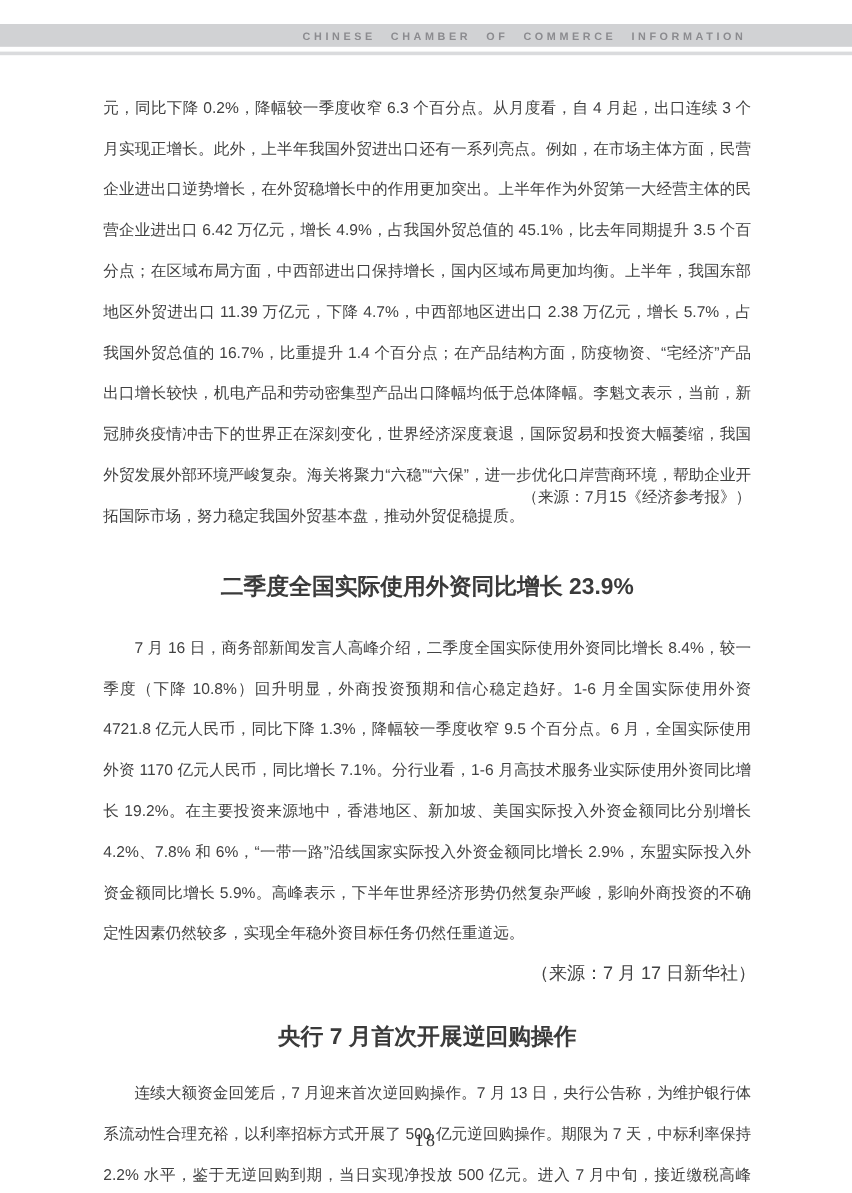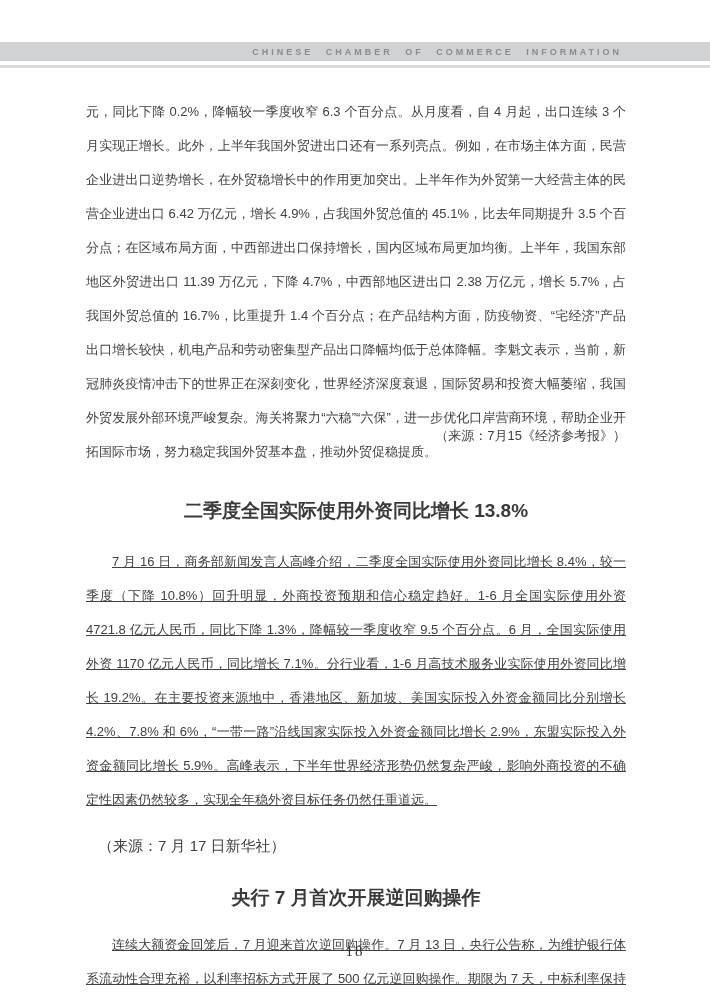--- a/index.html
+++ b/index.html
@@ -12,45 +12,45 @@
   }
   html,body{margin:0;padding:0;background:#ffffff;}
   .page{
     position:relative;
     width:710px;height:994px;
     background:#ffffff;
     overflow:hidden;
     font-family:"Liberation Sans","DejaVu Sans",sans-serif;
   }
   .band{
-    margin-top:42px;height:19px;
+    margin-top:20px;height:19px;
     background:var(--band-bg);
     display:flex;align-items:center;justify-content:flex-end;
     padding-right:88px;box-sizing:border-box;
   }
   .band-text{
     font-size:9px;font-weight:bold;
     letter-spacing:3px;word-spacing:7px;
     color:var(--band-text);
     white-space:nowrap;
   }
   .rule{margin-top:4px;height:3px;background:var(--rule);}
   .content{padding:23px 80px 0 82px;}
   .bodytext{
     font-size:13px;line-height:34px;
     text-align:justify;
     color:var(--body-text);
     margin:4px;
   }
-  .indent{text-indent:2em;text-decoration:underline;}
+  .indent{text-indent:2em;}
   .rel{position:relative;}
   .source-abs{position:absolute;right:0;bottom:16px;white-space:nowrap;}
   .source-line{
-    font-size:15px;line-height:26px;
-    color:var(--body-text);margin:16px;
+    font-size:15px;line-height:26px;text-align:right;
+    color:var(--body-text);margin:0;
   }
   .heading{
     font-size:19px;font-weight:bold;text-align:center;
     color:var(--heading-text);
     margin:29px 0 21px 0;
   }
   .heading-b{margin:26px 0 17px 0;}
   .footer{
     position:absolute;left:0;right:0;bottom:34px;
     text-align:center;
@@ -66,21 +66,21 @@
 
   <div class="band">
     <span class="band-text">CHINESE CHAMBER OF COMMERCE INFORMATION</span>
   </div>
   <div class="rule"></div>
 
   <div class="content">
 
     <p class="bodytext rel"><span>元，同比下降 0.2%，降幅较一季度收窄 6.3 个百分点。从月度看，自 4 月起，出口连续 3 个月实现正增长。此外，上半年我国外贸进出口还有一系列亮点。例如，在市场主体方面，民营企业进出口逆势增长，在外贸稳增长中的作用更加突出。上半年作为外贸第一大经营主体的民营企业进出口 6.42 万亿元，增长 4.9%，占我国外贸总值的 45.1%，比去年同期提升 3.5 个百分点；在区域布局方面，中西部进出口保持增长，国内区域布局更加均衡。上半年，我国东部地区外贸进出口 11.39 万亿元，下降 4.7%，中西部地区进出口 2.38 万亿元，增长 5.7%，占我国外贸总值的 16.7%，比重提升 1.4 个百分点；在产品结构方面，防疫物资、“宅经济”产品出口增长较快，机电产品和劳动密集型产品出口降幅均低于总体降幅。李魁文表示，当前，新冠肺炎疫情冲击下的世界正在深刻变化，世界经济深度衰退，国际贸易和投资大幅萎缩，我国外贸发展外部环境严峻复杂。海关将聚力“六稳”“六保”，进一步优化口岸营商环境，帮助企业开拓国际市场，努力稳定我国外贸基本盘，推动外贸促稳提质。</span><span class="source-abs">（来源：7月15《经济参考报》）</span></p>
 
-    <h2 class="heading">二季度全国实际使用外资同比增长 13.8%</h2>
+    <h2 class="heading">二季度全国实际使用外资同比增长 23.9%</h2>
     <p class="bodytext indent">7 月 16 日，商务部新闻发言人高峰介绍，二季度全国实际使用外资同比增长 8.4%，较一季度（下降 10.8%）回升明显，外商投资预期和信心稳定趋好。1-6 月全国实际使用外资 4721.8 亿元人民币，同比下降 1.3%，降幅较一季度收窄 9.5 个百分点。6 月，全国实际使用外资 1170 亿元人民币，同比增长 7.1%。分行业看，1-6 月高技术服务业实际使用外资同比增长 19.2%。在主要投资来源地中，香港地区、新加坡、美国实际投入外资金额同比分别增长 4.2%、7.8% 和 6%，“一带一路”沿线国家实际投入外资金额同比增长 2.9%，东盟实际投入外资金额同比增长 5.9%。高峰表示，下半年世界经济形势仍然复杂严峻，影响外商投资的不确定性因素仍然较多，实现全年稳外资目标任务仍然任重道远。</p>
     <p class="source-line">（来源：7 月 17 日新华社）</p>
 
     <h2 class="heading heading-b">央行 7 月首次开展逆回购操作</h2>
     <p class="bodytext indent">连续大额资金回笼后，7 月迎来首次逆回购操作。7 月 13 日，央行公告称，为维护银行体系流动性合理充裕，以利率招标方式开展了 500 亿元逆回购操作。期限为 7 天，中标利率保持 2.2% 水平，鉴于无逆回购到期，当日实现净投放 500 亿元。进入 7 月中旬，接近缴税高峰期，面临中期借贷便利 (MLF) 到期、政府债券发行压力、股市上涨带来的“虹吸”效应等因素，而在 500 亿元逆回购重启后，市场资金面明显边际转松，货币政策“灵活适度”操作的效应明显。市场人士认为，此时重启 500 亿元逆回购，一方面是根据市场</p>
 
   </div>
 
   <div class="footer">18</div>
 

